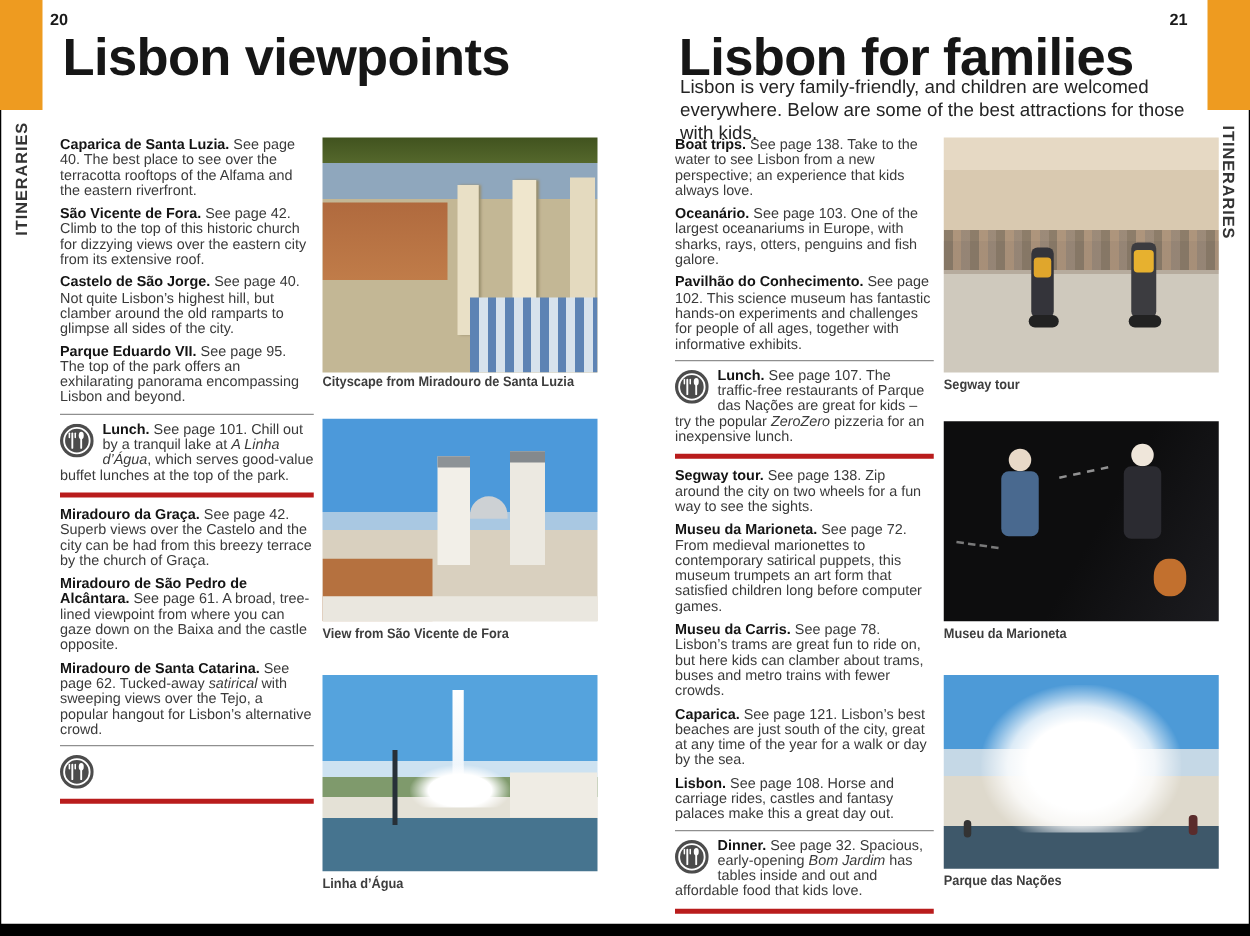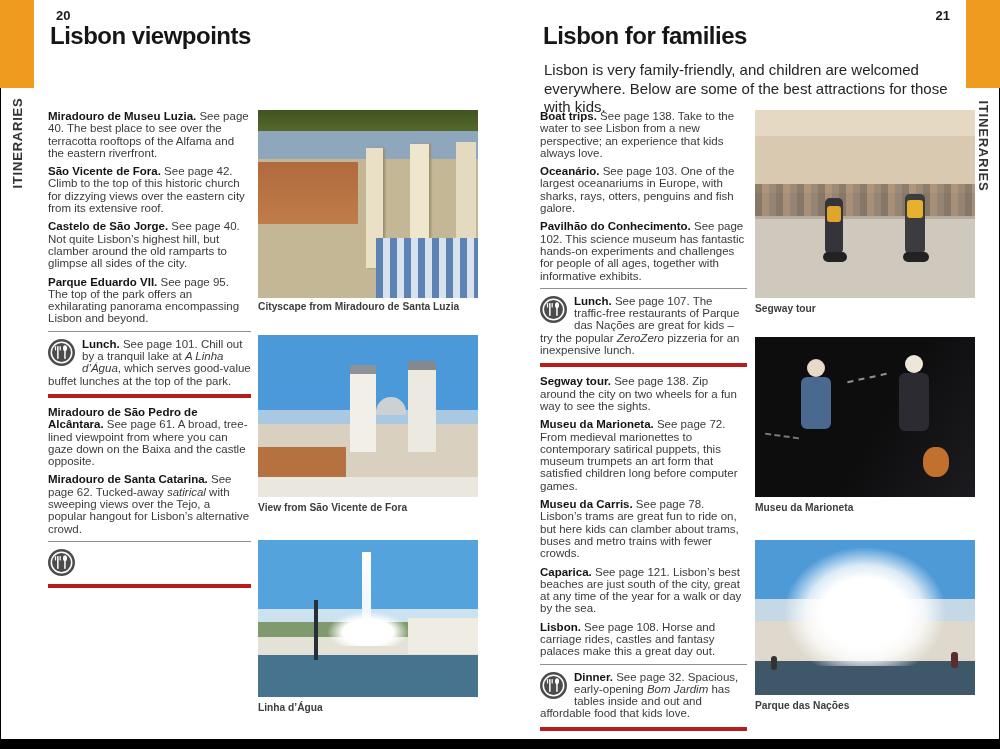--- a/index.html
+++ b/index.html
@@ -4,22 +4,22 @@
 <style>
   html,body{margin:0;padding:0;background:#000;}
   #frame{position:relative;width:1000px;height:749px;background:#fff;overflow:hidden;
          font-family:"Liberation Sans",sans-serif;box-shadow:inset 1px 0 #000,inset -1px 0 #000;}
   .orangetab{position:absolute;top:0;width:34px;height:88px;background:#EE9B20;}
   #otab-l{left:0;} #otab-r{left:966px;}
   .vlab{position:absolute;font-weight:700;font-size:13px;letter-spacing:.8px;color:#333;white-space:nowrap;}
   #vlab-l{left:17px;top:143px;transform:translate(-50%,-50%) rotate(-90deg);}
   #vlab-r{left:983px;top:146px;transform:translate(-50%,-50%) rotate(90deg);}
   .pagenum{position:absolute;top:8px;font-size:13px;font-weight:700;color:#1a1a1a;}
-  #pn-l{left:56px;} #pn-r{left:860px;width:90px;text-align:right;}
-  .ptitle{position:absolute;top:22px;font-size:24px;font-weight:700;color:#161616;letter-spacing:-.5px;text-align:center;}
+  #pn-l{left:40px;} #pn-r{left:860px;width:90px;text-align:right;}
+  .ptitle{position:absolute;top:22px;font-size:42px;font-weight:700;color:#161616;letter-spacing:-.5px;text-align:center;}
   #ti-l{left:50px;} #ti-r{left:543px;}
   .intro{position:absolute;top:61px;font-size:15px;line-height:1.24;color:#242424;}
   #in-l{left:52px;width:424px;} #in-r{left:544px;width:410px;}
   .col{position:absolute;top:110px;font-size:11.5px;line-height:12.3px;color:#3a3a3a;}
   #col-l{left:48px;width:203px;} #col-r{left:540px;width:207px;}
   .e{margin:0 0 6px;}
   .e b{color:#141414;}
   .feat{border-top:1px solid #8f8f8f;border-bottom:4px solid #b91c1c;margin:3px 0 8px;padding:6px 0 7px;}
   .feat::after{content:"";display:block;clear:both;}
   .feat .e{margin:0;}
@@ -92,36 +92,37 @@
 
   <div class="pagenum" id="pn-l">20</div>
   <div class="pagenum" id="pn-r">21</div>
 
   <h1 class="ptitle" id="ti-l" style="margin:0;">Lisbon viewpoints</h1>
   <h1 class="ptitle" id="ti-r" style="margin:0;">Lisbon for families</h1>
 
   <p class="intro" id="in-r" style="margin:0;"><span>Lisbon is very family-friendly, and children are welcomed everywhere. Below are some of the best attractions for those with kids.</span><i></i><span></span></p>
 
   <div class="col" id="col-l">
-    <p class="e"><b>Miradouro de Museu Luzia.</b><span> See page 40. The best place to see over the terracotta rooftops of the Alfama and the eastern riverfront.</span></p>
+    <p class="e"><b>Caparica de Santa Luzia.</b><span> See page 40. The best place to see over the terracotta rooftops of the Alfama and the eastern riverfront.</span></p>
     <p class="e"><b>São Vicente de Fora.</b><span> See page 42. Climb to the top of this historic church for dizzying views over the eastern city from its extensive roof.</span></p>
     <p class="e"><b>Castelo de São Jorge.</b><span> See page 40. Not quite Lisbon’s highest hill, but clamber around the old ramparts to glimpse all sides of the city.</span></p>
     <p class="e"><b>Parque Eduardo VII.</b><span> See page 95. The top of the park offers an exhilarating panorama encompassing Lisbon and beyond.</span></p>
     <div class="feat">
       <span class="micon"><svg width="27" height="27" viewBox="0 0 27 27">
             <circle cx="13.5" cy="13.5" r="13.5" fill="#4c4c4c"></circle>
             <circle cx="13.5" cy="13.5" r="10.2" fill="none" stroke="#fff" stroke-width="1.5"></circle>
             <rect x="9.1" y="7" width="1.5" height="13" rx="0.7" fill="#fff"></rect>
             <rect x="6.9" y="7" width="1.2" height="4.5" rx="0.6" fill="#fff"></rect>
             <rect x="11.6" y="7" width="1.2" height="4.5" rx="0.6" fill="#fff"></rect>
             <ellipse cx="17" cy="9.3" rx="2" ry="3" fill="#fff"></ellipse>
             <rect x="16.2" y="11" width="1.5" height="9" rx="0.7" fill="#fff"></rect>
           </svg></span>
       <p class="e"><b>Lunch.</b><span> See page 101. Chill out by a tranquil lake at </span><i>A Linha d’Água</i><span>, which serves good-value buffet lunches at the top of the park.</span></p>
     </div>
+    <p class="e"><b>Miradouro da Graça.</b><span> See page 42. Superb views over the Castelo and the city can be had from this breezy terrace by the church of Graça.</span></p>
     <p class="e"><b>Miradouro de São Pedro de Alcântara.</b><span> See page 61. A broad, tree-lined viewpoint from where you can gaze down on the Baixa and the castle opposite.</span></p>
     <p class="e"><b>Miradouro de Santa Catarina.</b><span> See page 62. Tucked-away </span><i>satirical</i><span> with sweeping views over the Tejo, a popular hangout for Lisbon’s alternative crowd.</span></p>
     <div class="feat">
       <span class="micon"><svg width="27" height="27" viewBox="0 0 27 27">
             <circle cx="13.5" cy="13.5" r="13.5" fill="#4c4c4c"></circle>
             <circle cx="13.5" cy="13.5" r="10.2" fill="none" stroke="#fff" stroke-width="1.5"></circle>
             <rect x="9.1" y="7" width="1.5" height="13" rx="0.7" fill="#fff"></rect>
             <rect x="6.9" y="7" width="1.2" height="4.5" rx="0.6" fill="#fff"></rect>
             <rect x="11.6" y="7" width="1.2" height="4.5" rx="0.6" fill="#fff"></rect>
             <ellipse cx="17" cy="9.3" rx="2" ry="3" fill="#fff"></ellipse>

